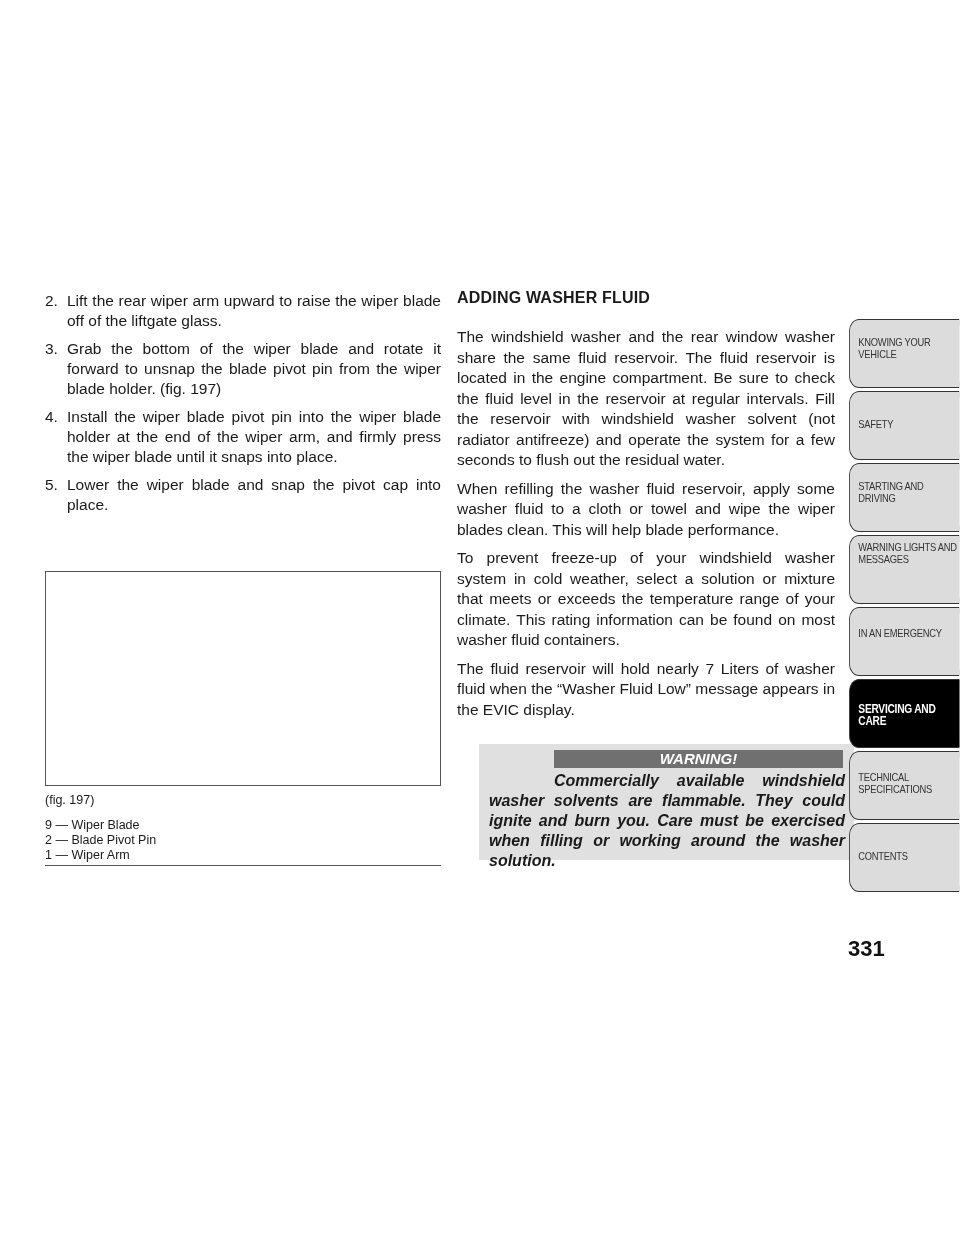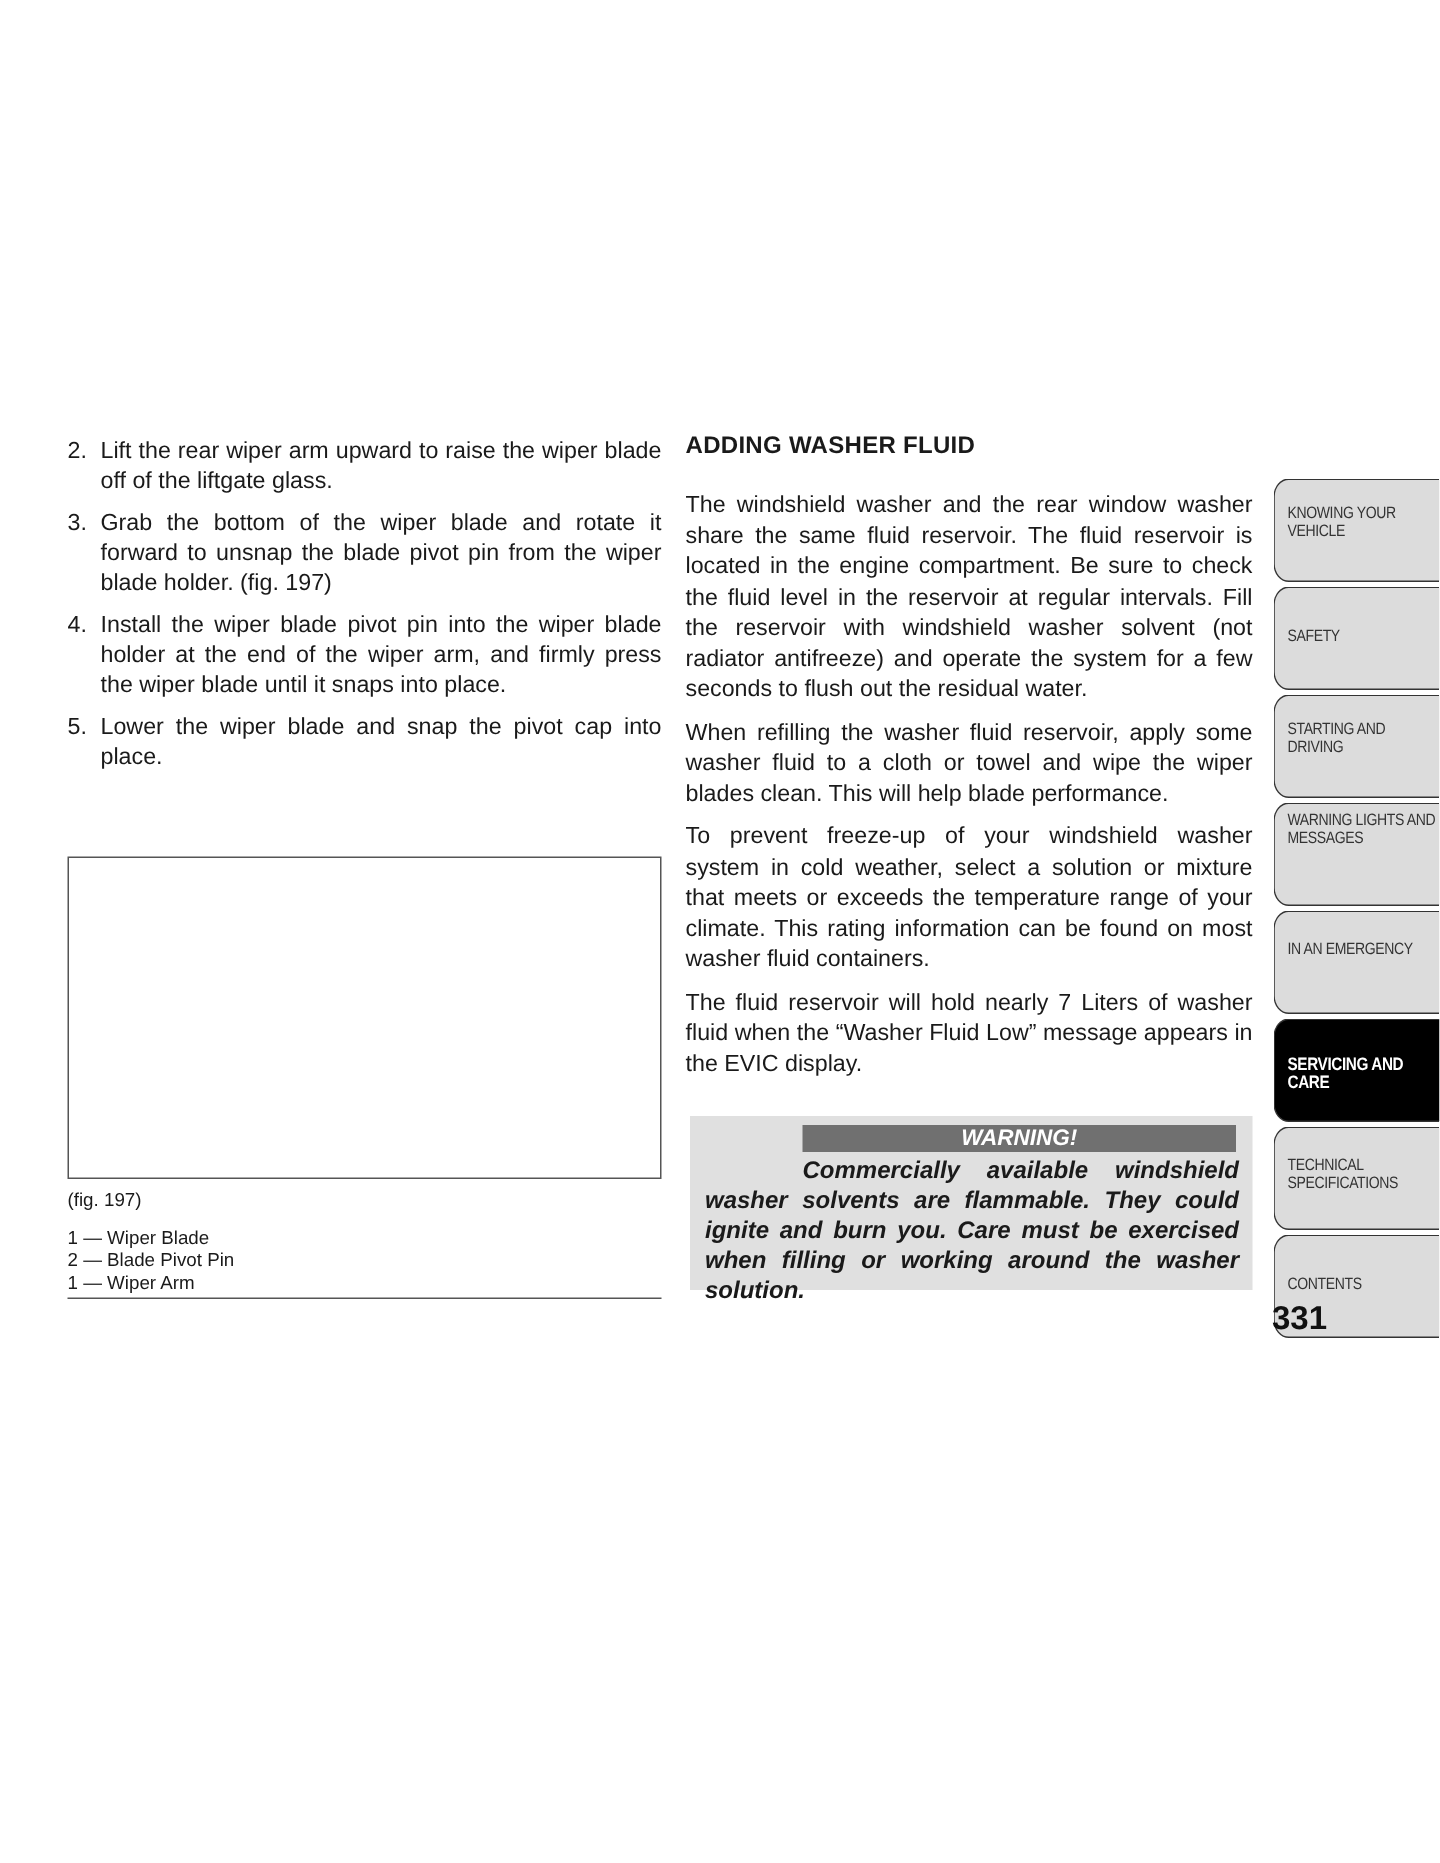--- a/index.html
+++ b/index.html
@@ -10,28 +10,28 @@
   .col-left { position: absolute; left: 45px; top: 291px; width: 396px; }
   .col-right { position: absolute; left: 457px; top: 289px; width: 378px; }
   .step { display: flex; font-size: 15.5px; line-height: 20px; margin-bottom: 8px; text-align: justify; }
   .step .num { width: 22px; flex: 0 0 22px; }
   .step .txt { flex: 1; }
   .figure-box { position: absolute; left: 45px; top: 571px; width: 394px; height: 213px; border: 1.5px solid #555; background: #fff; }
   .fig-cap { position: absolute; left: 45px; top: 793px; font-size: 12.5px; line-height: 15px; }
   .legend { position: absolute; left: 45px; top: 818px; font-size: 12.5px; line-height: 15px; width: 396px; border-bottom: 1.2px solid #555; padding-bottom: 2px; }
   .section-title { font-weight: bold; font-size: 16px; margin: 0 0 20px 0; letter-spacing: 0.2px; }
   .para { font-size: 15.5px; line-height: 20.5px; text-align: justify; margin: 0 0 8px 0; }
-  .warning-box { position: absolute; left: 460px; top: 744px; width: 375px; height: 116px; background: #e0e0e0; }
+  .warning-box { position: absolute; left: 479px; top: 744px; width: 375px; height: 116px; background: #e0e0e0; }
   .warning-title { position: absolute; left: 75px; top: 6px; width: 289px; height: 18px; background: #707070; color: #fff; font-style: italic; font-weight: bold; font-size: 15px; text-align: center; line-height: 18px; }
   .warning-text { position: absolute; left: 10px; top: 27px; width: 356px; font-style: italic; font-weight: bold; font-size: 16px; line-height: 20px; text-align: justify; }
   .warning-text .indent { display: inline-block; width: 65px; }
   .tabs { position: absolute; left: 849px; top: 319px; width: 111px; }
   .tab { position: relative; height: 69px; border: 1.5px solid #333; border-right: none; border-radius: 12px 0 0 12px; background: #dcdcdc; margin-bottom: 3px; box-sizing: border-box; padding: 17px 0 0 10px; font-size: 11px; line-height: 11.5px; color: #333; text-transform: uppercase; letter-spacing: -0.3px; transform: scaleX(0.85); transform-origin: left; width: 130px; }
   .tab.active { background: #000; color: #fff; font-weight: bold; font-size: 12px; }
-  .page-num { position: absolute; left: 848px; top: 866px; font-size: 22px; font-weight: bold; color: #111; }
+  .page-num { position: absolute; left: 848px; top: 936px; font-size: 22px; font-weight: bold; color: #111; }
 </style>
 </head>
 <body>
 
 <div class="col-left">
   <div class="step">
     <span class="num">2.</span>
     <span class="txt">Lift the rear wiper arm upward to raise the wiper blade off of the liftgate glass.</span>
   </div>
   <div class="step">
@@ -44,21 +44,21 @@
   </div>
   <div class="step">
     <span class="num">5.</span>
     <span class="txt">Lower the wiper blade and snap the pivot cap into place.</span>
   </div>
 </div>
 
 <div class="figure-box"></div>
 <div class="fig-cap">(fig. 197)</div>
 <div class="legend">
-  <div>1 — Wiper Blade</div>
+  <div>9 — Wiper Blade</div>
   <div>2 — Blade Pivot Pin</div>
   <div>1 — Wiper Arm</div>
 </div>
 
 <div class="col-right">
   <h2 class="section-title">ADDING WASHER FLUID</h2>
   <p class="para">The windshield washer and the rear window washer share the same fluid reservoir. The fluid reservoir is located in the engine compartment. Be sure to check the fluid level in the reservoir at regular intervals. Fill the reservoir with windshield washer solvent (not radiator antifreeze) and operate the system for a few seconds to flush out the residual water.</p>
   <p class="para">When refilling the washer fluid reservoir, apply some washer fluid to a cloth or towel and wipe the wiper blades clean. This will help blade performance.</p>
   <p class="para">To prevent freeze-up of your windshield washer system in cold weather, select a solution or mixture that meets or exceeds the temperature range of your climate. This rating information can be found on most washer fluid containers.</p>
   <p class="para">The fluid reservoir will hold nearly 7 Liters of washer fluid when the “Washer Fluid Low” message appears in the EVIC display.</p>

